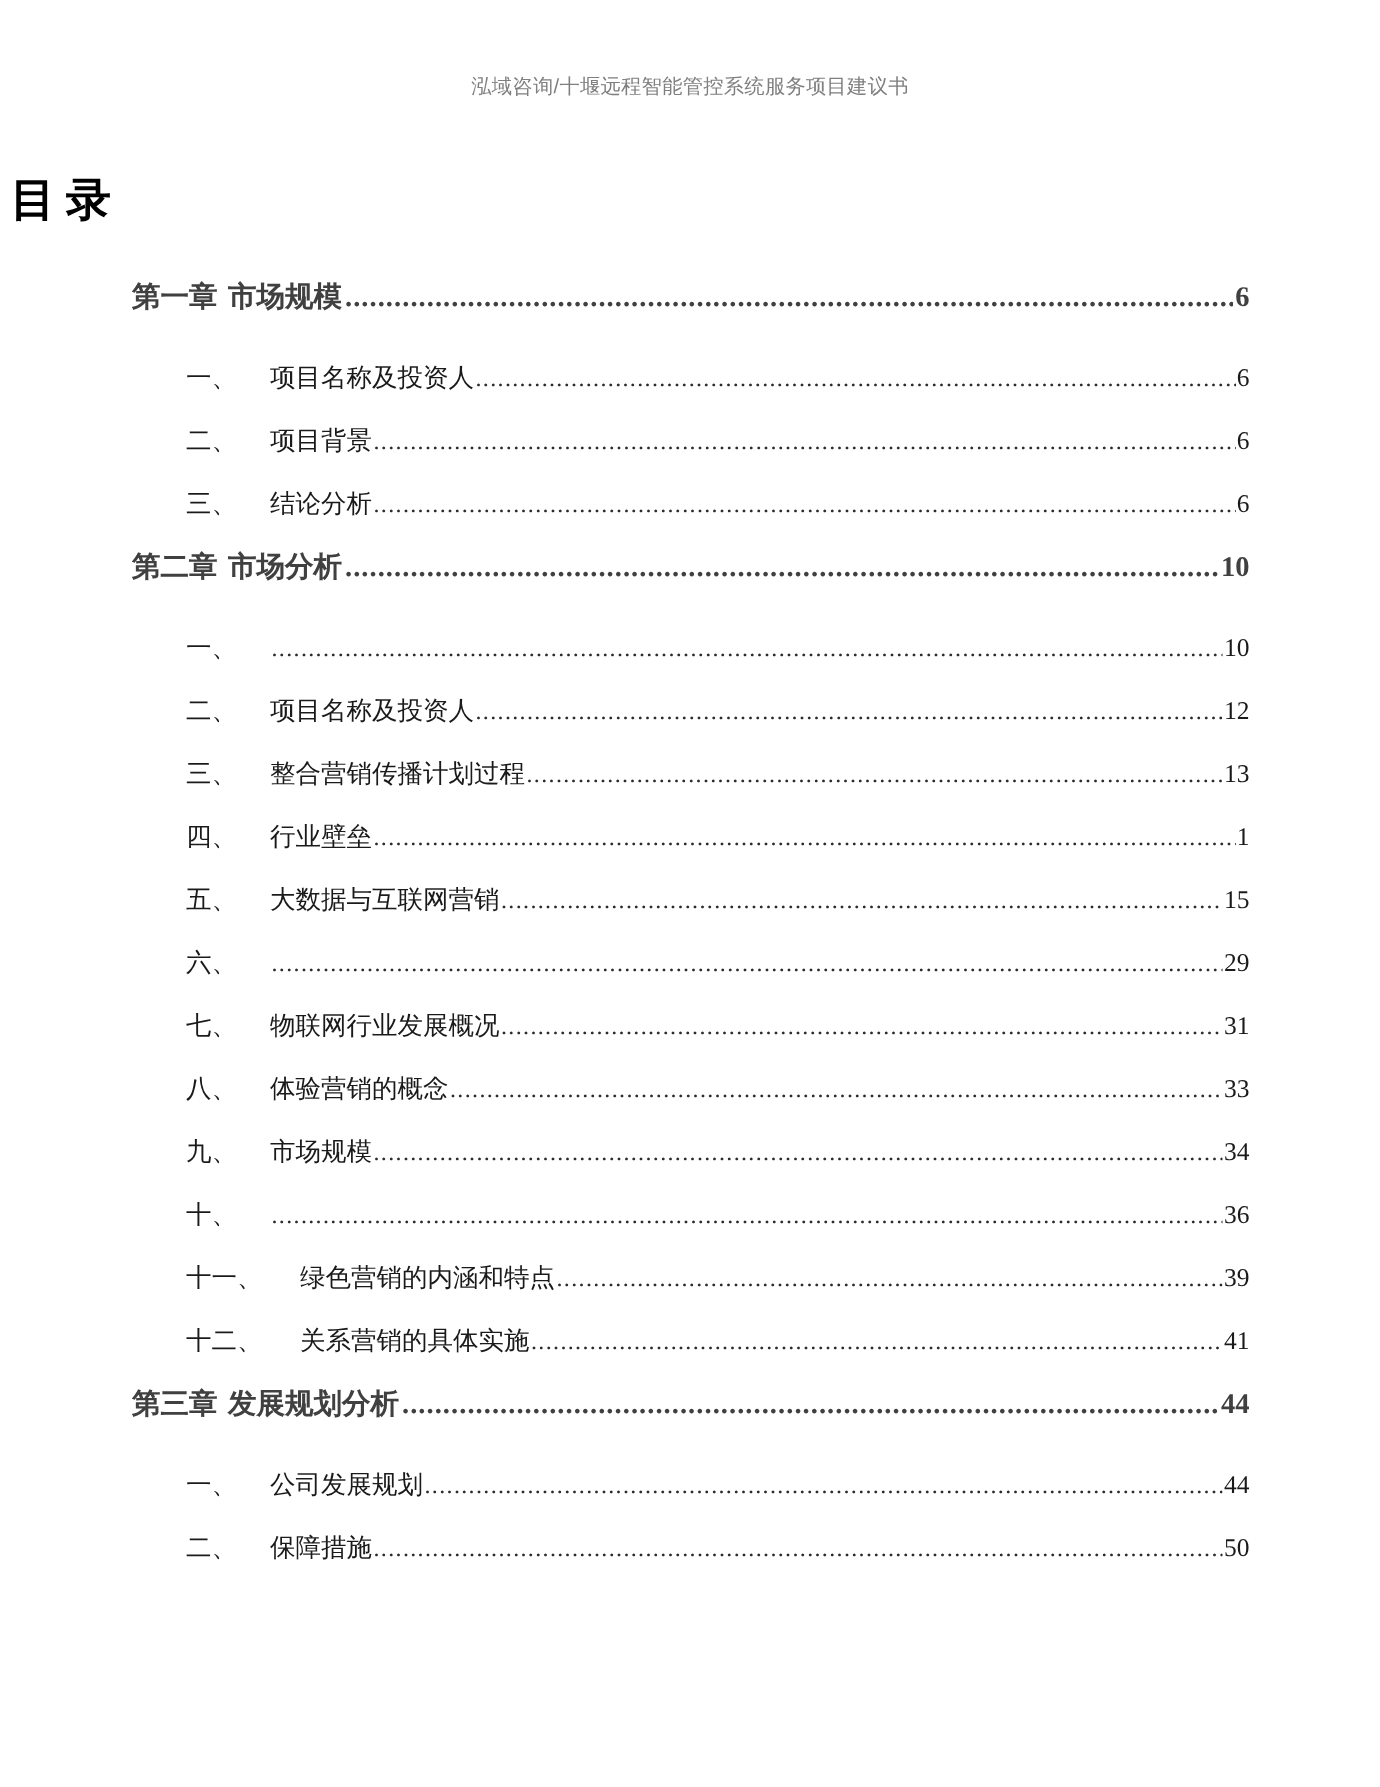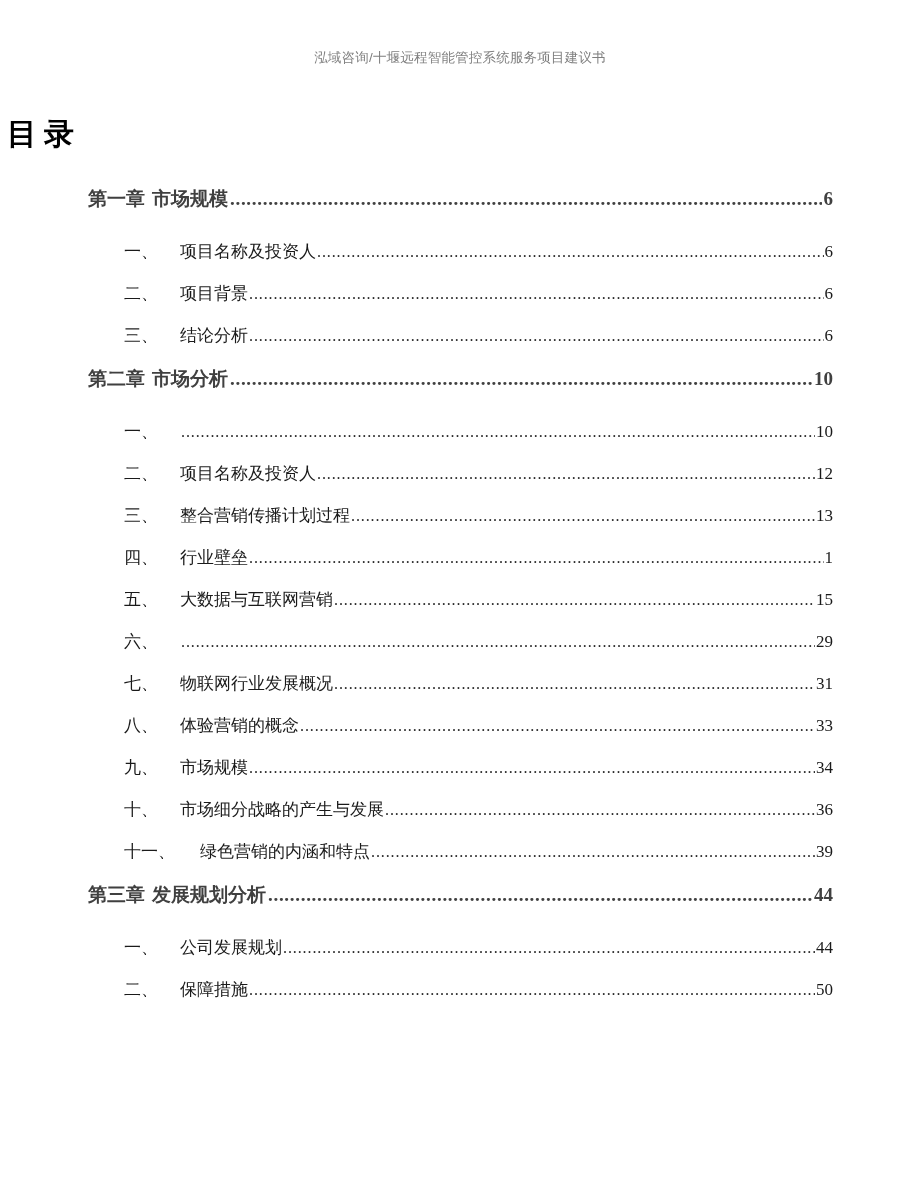--- a/index.html
+++ b/index.html
@@ -239,29 +239,34 @@
         <span class="pageno">33</span>
       </div>
       <div class="toc-entry lvl2">
         <span class="num">九、</span>
         <span class="label">市场规模</span>
         <span class="leader"></span>
         <span class="pageno">34</span>
       </div>
       <div class="toc-entry lvl2">
         <span class="num">十、</span>
-        <span class="label">市场细分战略的产生与发展</span>
         <span class="leader"></span>
         <span class="pageno">36</span>
       </div>
       <div class="toc-entry lvl2">
         <span class="num wide">十一、</span>
         <span class="label">绿色营销的内涵和特点</span>
         <span class="leader"></span>
         <span class="pageno">39</span>
+      </div>
+      <div class="toc-entry lvl2">
+        <span class="num wide">十二、</span>
+        <span class="label">关系营销的具体实施</span>
+        <span class="leader"></span>
+        <span class="pageno">41</span>
       </div>
       <div class="toc-entry lvl1">
         <span class="num wide">第三章</span>
         <span class="label">发展规划分析</span>
         <span class="leader"></span>
         <span class="pageno">44</span>
       </div>
       <div class="toc-entry lvl2">
         <span class="num">一、</span>
         <span class="label">公司发展规划</span>

